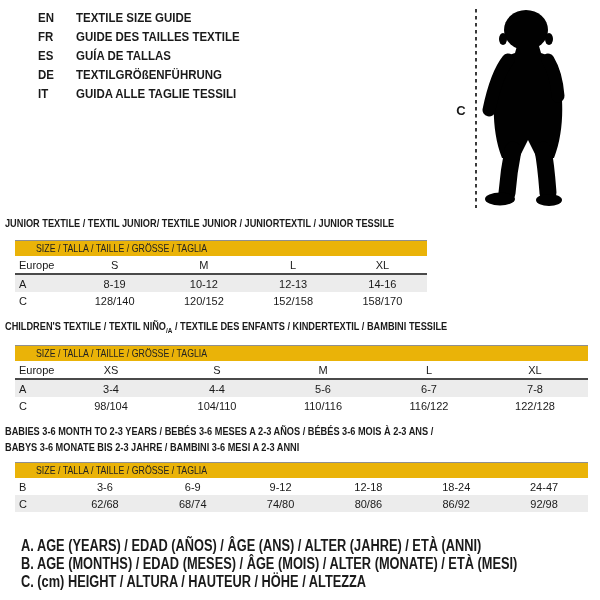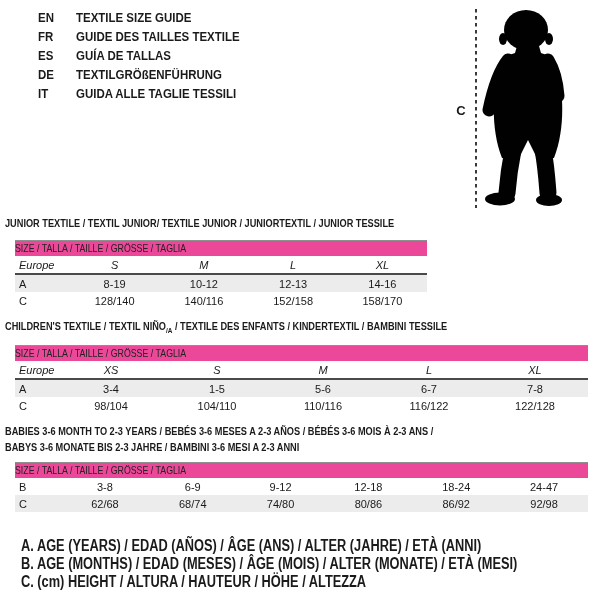--- a/index.html
+++ b/index.html
@@ -28,24 +28,24 @@
   #sec1-title { top:215px; }
   #sec2-title { top:318px; }
   #sec3-title { top:423px; }
   .sub { font-size:8px; vertical-align:-2.5px; }
 
   
   .size-table { position:absolute; left:15px; border-top:1px solid #8f8f8f; }
   #t1 { top:240px; width:412px; }
   #t2 { top:345px; width:573px; }
   #t3 { top:462px; width:573px; }
-  .band { height:15px; line-height:15px; background:#ec4899; color:#222;
-          font-size:11px; padding-left:0; }
+  .band { height:15px; line-height:15px; background:#eab308; color:#222;
+          font-size:11px; padding-left:21px; }
   .trow { display:flex; align-items:center; height:17px; font-size:11px; }
-  .trow.hdr { border-bottom:2px solid #4a4a4a;font-style:italic; }
+  .trow.hdr { border-bottom:2px solid #4a4a4a; }
   .trow.shade { background:#ececec; }
   .lbl { flex:0 0 auto; padding-left:4px; box-sizing:border-box; }
   #t1 .lbl { width:55px; } #t2 .lbl { width:43px; } #t3 .lbl { width:46px; }
   .cell { flex:1 1 0; text-align:center; }
 
   
   .notes { position:absolute; left:21px; top:537px; }
   .note-line { height:18px; line-height:18px; font-weight:bold; font-size:16px; }
 </style>
 </head>
@@ -113,21 +113,21 @@
   <div class="trow shade">
     <span class="lbl">A</span>
     <span class="cell">8-19</span>
     <span class="cell">10-12</span>
     <span class="cell">12-13</span>
     <span class="cell">14-16</span>
   </div>
   <div class="trow">
     <span class="lbl">C</span>
     <span class="cell">128/140</span>
-    <span class="cell">140/116</span>
+    <span class="cell">120/152</span>
     <span class="cell">152/158</span>
     <span class="cell">158/170</span>
   </div>
 </div>
 
 <div class="sec-title" id="sec2-title">
   <span class="cx80"><span>CHILDREN'S TEXTILE / TEXTIL NIÑO</span><span class="sub">/A</span><span> / TEXTILE DES ENFANTS / KINDERTEXTIL / BAMBINI TESSILE</span></span>
 </div>
 <div class="size-table" id="t2">
   <div class="band">
@@ -137,21 +137,21 @@
     <span class="lbl">Europe</span>
     <span class="cell">XS</span>
     <span class="cell">S</span>
     <span class="cell">M</span>
     <span class="cell">L</span>
     <span class="cell">XL</span>
   </div>
   <div class="trow shade">
     <span class="lbl">A</span>
     <span class="cell">3-4</span>
-    <span class="cell">1-5</span>
+    <span class="cell">4-4</span>
     <span class="cell">5-6</span>
     <span class="cell">6-7</span>
     <span class="cell">7-8</span>
   </div>
   <div class="trow">
     <span class="lbl">C</span>
     <span class="cell">98/104</span>
     <span class="cell">104/110</span>
     <span class="cell">110/116</span>
     <span class="cell">116/122</span>
@@ -162,21 +162,21 @@
 <div class="sec-title" id="sec3-title">
   <div><span class="cx80">BABIES 3-6 MONTH TO 2-3 YEARS / BEBÉS 3-6 MESES A 2-3 AÑOS / BÉBÉS 3-6 MOIS À 2-3 ANS /</span></div>
   <div><span class="cx80">BABYS 3-6 MONATE BIS 2-3 JAHRE / BAMBINI 3-6 MESI A 2-3 ANNI</span></div>
 </div>
 <div class="size-table" id="t3">
   <div class="band">
     <span class="cx80">SIZE / TALLA / TAILLE / GRÖSSE / TAGLIA</span>
   </div>
   <div class="trow">
     <span class="lbl">B</span>
-    <span class="cell">3-8</span>
+    <span class="cell">3-6</span>
     <span class="cell">6-9</span>
     <span class="cell">9-12</span>
     <span class="cell">12-18</span>
     <span class="cell">18-24</span>
     <span class="cell">24-47</span>
   </div>
   <div class="trow shade">
     <span class="lbl">C</span>
     <span class="cell">62/68</span>
     <span class="cell">68/74</span>

